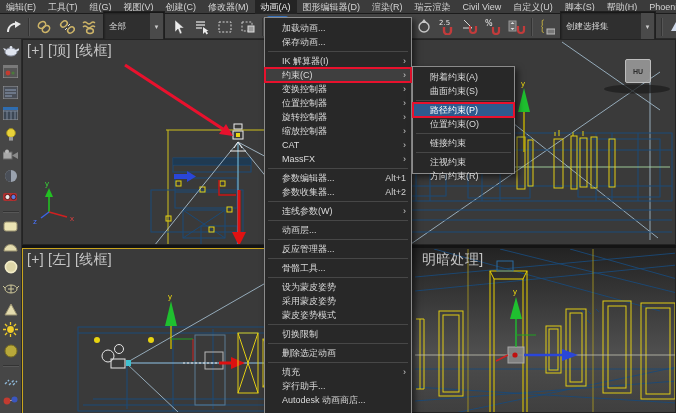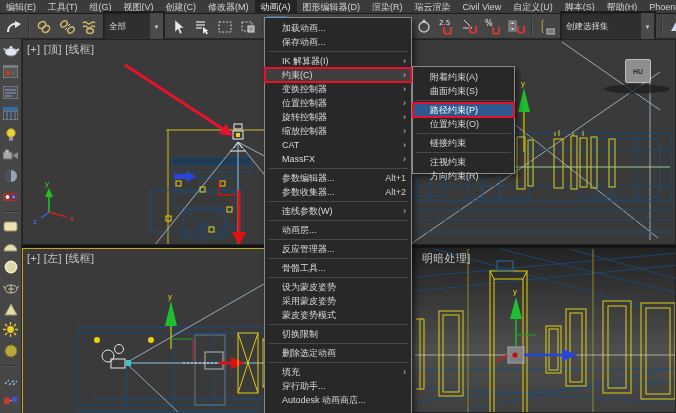--- a/index.html
+++ b/index.html
@@ -34,21 +34,21 @@
   .sbsep { width:16px; height:1px; background:#333; box-shadow:0 1px 0 #575757; margin:2px 0 5px; }
 
   
   .vpgrid { position:absolute; left:22px; top:39px; width:654px; height:374px; background:#141414; }
   .vp { position:absolute; background:#3a3a3a; border:1px solid #232323; overflow:hidden; }
   #vp-tl { left:0; top:0; width:324px; height:206px; }
   #vp-tr { left:327px; top:0; width:327px; height:206px; }
   #vp-bl { left:0; top:209px; width:324px; height:189px; border:1px solid #c9a51e; }
   #vp-br { left:327px; top:209px; width:327px; height:165px;
     background:linear-gradient(#232323, #4e4e4e 62%, #3f3f3f);text-align:right; }
-  .vplabel { position:absolute; left:4px; top:2px; font-size:11px; color:#c4c4c4; z-index:5; letter-spacing:.3px; }
+  .vplabel { position:absolute; left:4px; top:2px; font-size:14px; color:#c4c4c4; z-index:5; letter-spacing:.3px; }
   .vp svg { position:absolute; left:0; top:0; }
   .hu-btn { position:absolute; left:275px; top:19px; width:26px; height:24px; background:#979797;
     border:1px solid #c9c9c9; border-radius:2px; color:#2e2e2e; font-size:7px; font-weight:bold;
     display:flex; align-items:center; justify-content:center; z-index:4; opacity:.92; }
 
   
   .menupanel { position:absolute; background:#282828; border:1px solid #8b8b8b;
     box-shadow:3px 3px 6px rgba(0,0,0,.55); z-index:50; padding-top:3px; font-size:9px; color:#dadada; }
   #anim-menu { left:264px; top:17px; width:148px; height:398px; }
   #constraints-submenu { left:412px; top:66px; width:103px; height:108px; z-index:51; }

